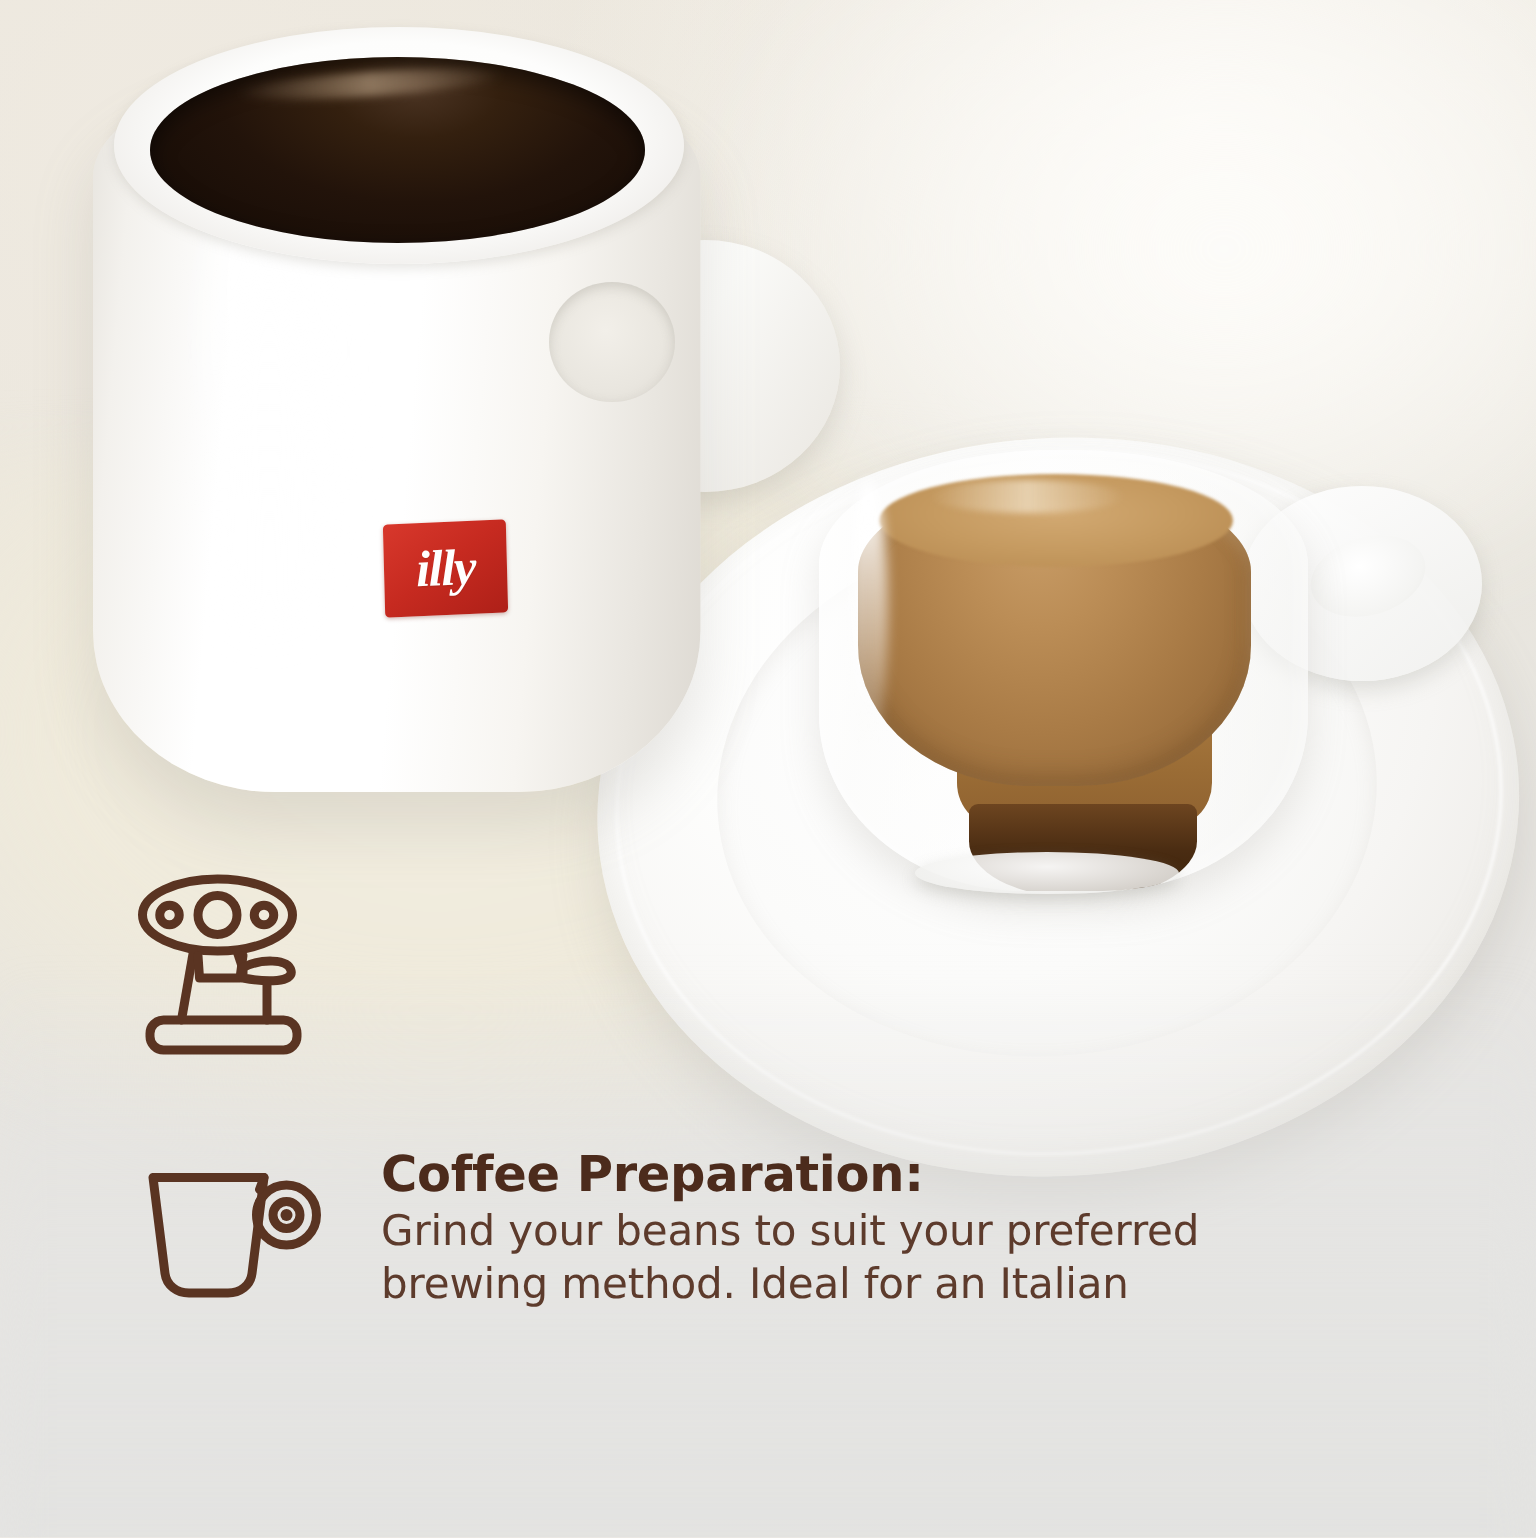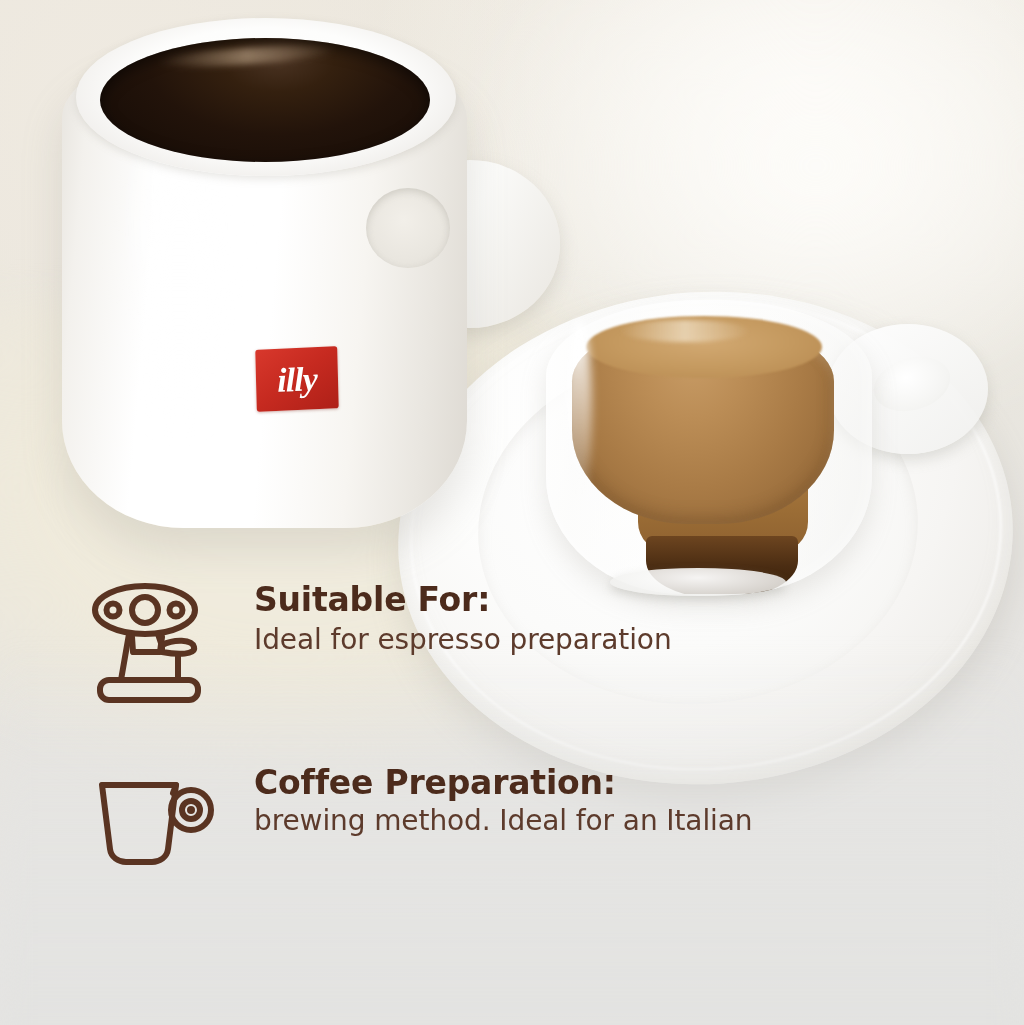--- a/index.html
+++ b/index.html
@@ -291,40 +291,35 @@
           <circle cx="25" cy="28" r="6.5"></circle>
           <circle cx="88" cy="28" r="6.5"></circle>
           <path d="M41 52 L33 98"></path>
           <path d="M70 52 L74 64"></path>
           <path d="M44 55 L45 70 L72 70 L74 55"></path>
           <path d="M74 63 C86 57, 104 57, 106 65 C108 73, 90 73, 74 70 Z"></path>
           <path d="M90 74 L90 98"></path>
           <rect x="12" y="98" width="98" height="20" rx="9"></rect>
         </svg>
       </div>
-      <div class="txt-box">
-        <div class="heading">Suitable For:</div>
-        <div class="body-txt">
-          <span class="ln">Ideal for espresso preparation</span>
-        </div>
-      </div>
     </div>
 
     <div class="info-row row-prep">
       <div class="icon-box">
         <svg width="128" height="112" viewBox="0 0 128 112" fill="none" stroke="#5a3422" stroke-width="6" stroke-linecap="round" stroke-linejoin="round">
           <path d="M14 20 L88 20 L80 84 C79 92, 72 97, 64 97 L38 97 C30 97, 23 92, 22 84 Z"></path>
           <circle cx="103" cy="45" r="20"></circle>
           <circle cx="103" cy="45" r="9"></circle>
           <circle cx="103" cy="45" r="4" fill="#5a3422" stroke="none"></circle>
           <path d="M85 28 L88 20"></path>
         </svg>
       </div>
       <div class="txt-box">
         <div class="heading">Coffee Preparation:</div>
         <div class="body-txt">
+          <span class="ln">Grind your beans to suit your preferred</span>
           <span class="ln">brewing method. Ideal for an Italian</span>
         </div>
       </div>
     </div>
 
   </div>
 </div>
 
 </body></html>

